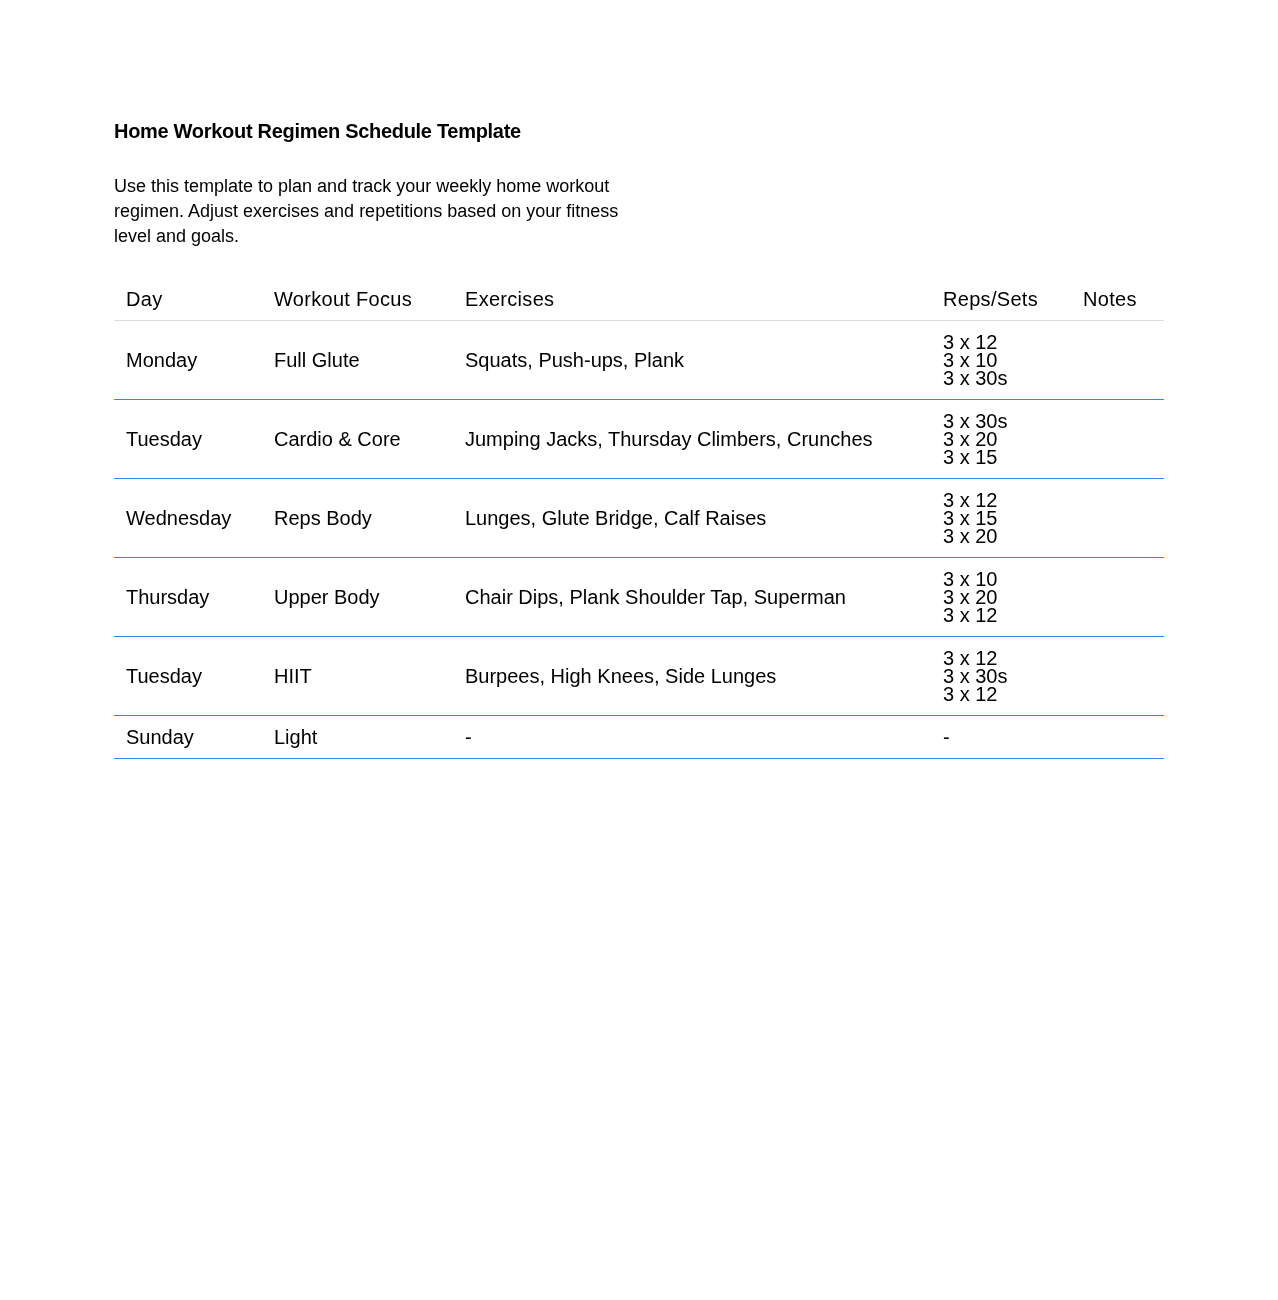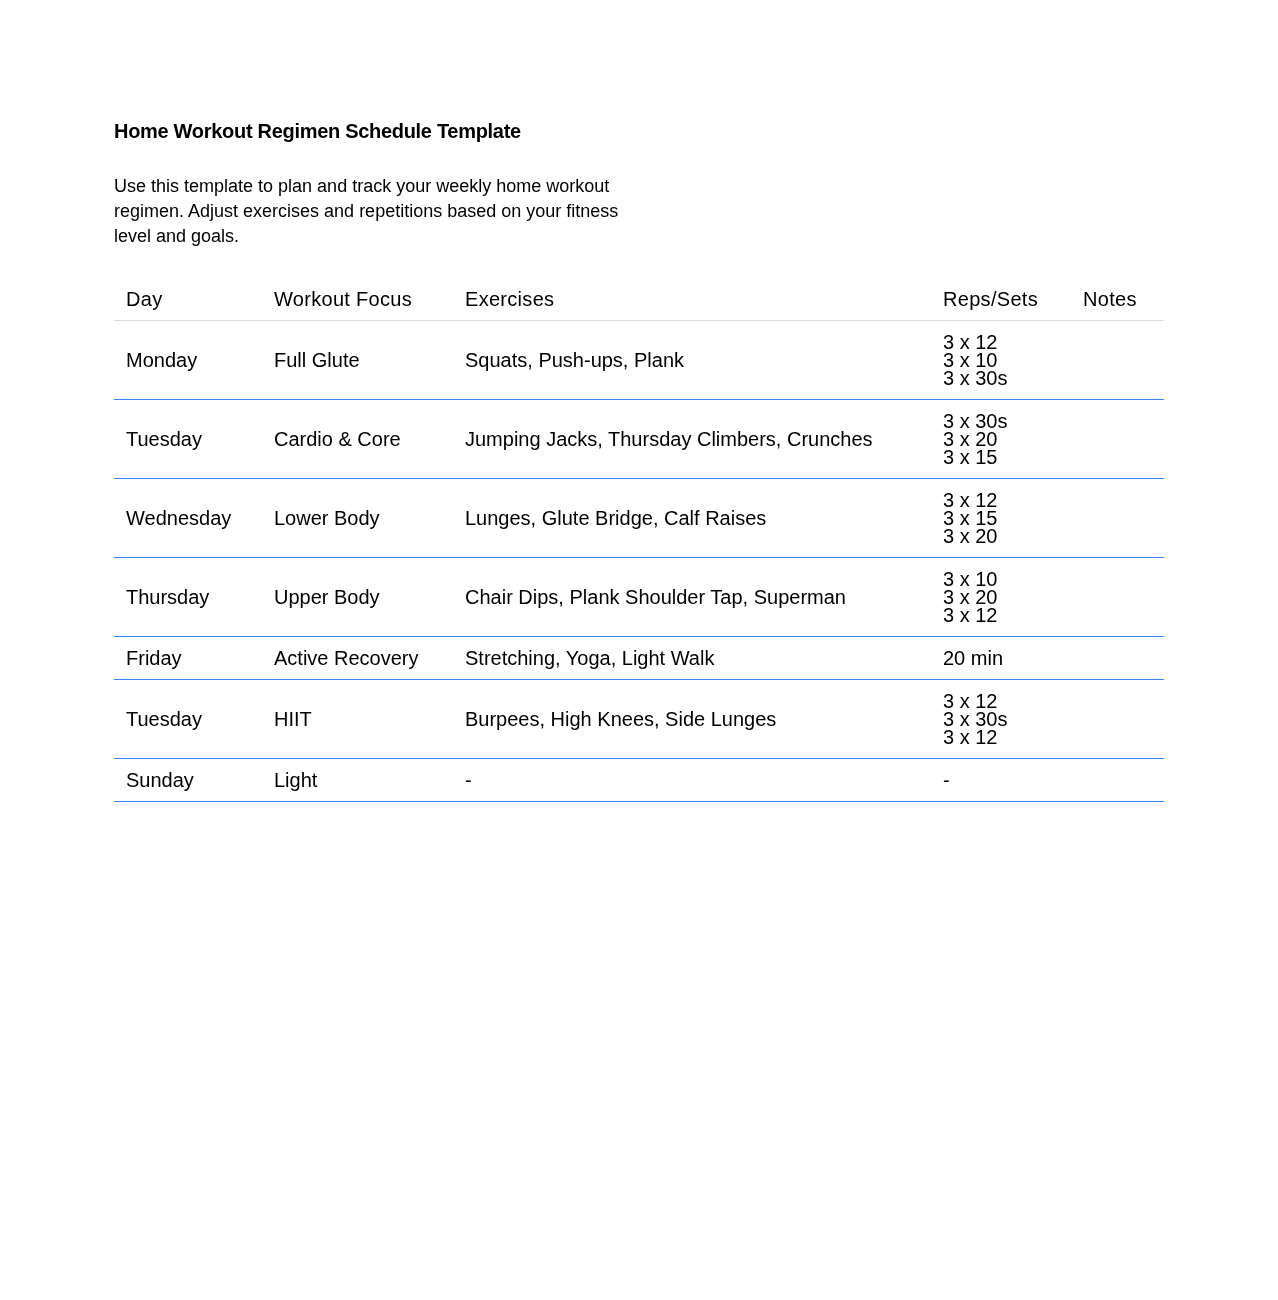--- a/index.html
+++ b/index.html
@@ -54,46 +54,37 @@
           <td>Jumping Jacks, Thursday Climbers, Crunches</td>
           <td>
             <span class="reps-line">3 x 30s</span>
             <span class="reps-line">3 x 20</span>
             <span class="reps-line">3 x 15</span>
           </td>
           <td></td>
         </tr>
         <tr>
           <td>Wednesday</td>
-          <td>Lower Body</td>
+          <td>Reps Body</td>
           <td>Lunges, Glute Bridge, Calf Raises</td>
           <td>
             <span class="reps-line">3 x 12</span>
             <span class="reps-line">3 x 15</span>
             <span class="reps-line">3 x 20</span>
           </td>
           <td></td>
         </tr>
         <tr>
           <td>Thursday</td>
           <td>Upper Body</td>
           <td>Chair Dips, Plank Shoulder Tap, Superman</td>
           <td>
             <span class="reps-line">3 x 10</span>
             <span class="reps-line">3 x 20</span>
             <span class="reps-line">3 x 12</span>
-          </td>
-          <td></td>
-        </tr>
-        <tr>
-          <td>Friday</td>
-          <td>Active Recovery</td>
-          <td>Stretching, Yoga, Light Walk</td>
-          <td>
-            <span class="reps-line">20 min</span>
           </td>
           <td></td>
         </tr>
         <tr>
           <td>Tuesday</td>
           <td>HIIT</td>
           <td>Burpees, High Knees, Side Lunges</td>
           <td>
             <span class="reps-line">3 x 12</span>
             <span class="reps-line">3 x 30s</span>

